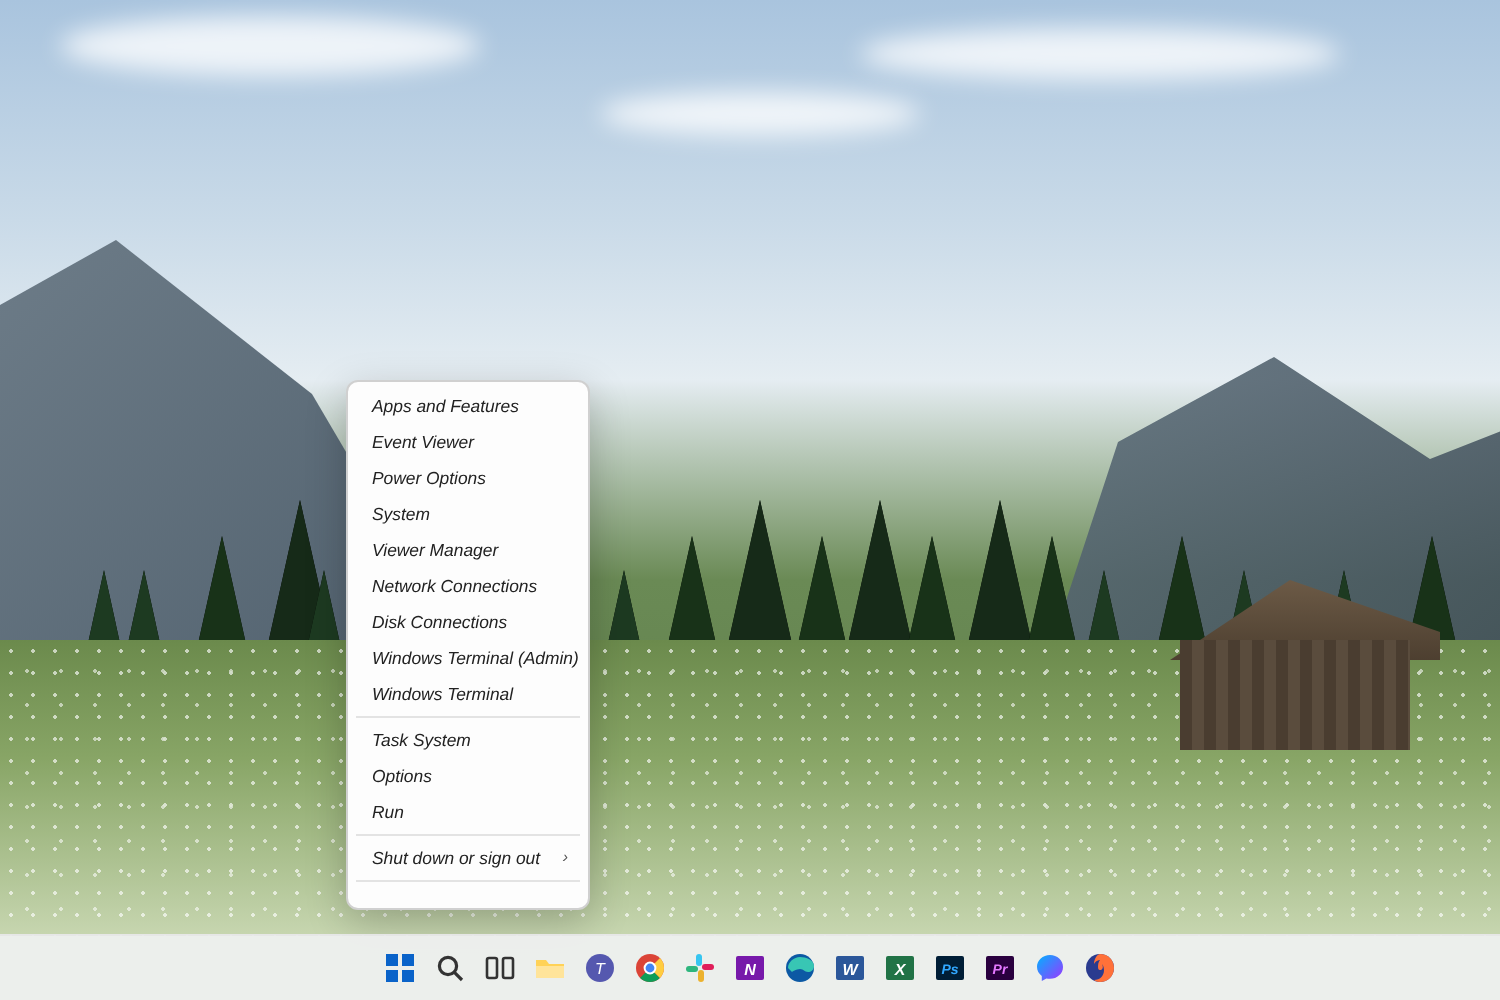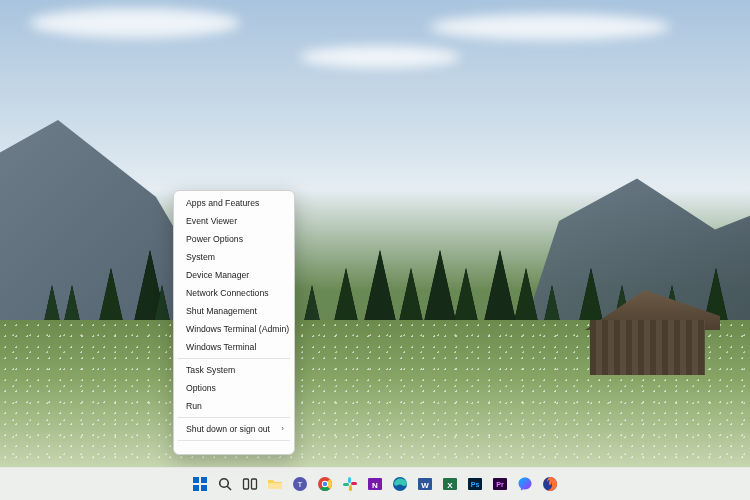--- a/index.html
+++ b/index.html
@@ -1,16 +1,16 @@
 <!DOCTYPE html>
 <html><head>
 <meta charset="utf-8">
 <style>
   html,body{margin:0;padding:0;width:750px;height:500px;overflow:hidden;font-family:"Segoe UI",Arial,sans-serif;}
-  .desktop{position:relative;width:750px;height:500px;background:linear-gradient(to bottom,#a9c4de 0%,#c9dae8 22%,#e5edf2 38%,#6a8a55 58%,#5a7a46 100%);}
+  .desktop{position:relative;width:750px;height:500px;background:linear-gradient(to bottom,#a9c4de 0%,#c9dae8 22%,#e5edf2 38%,#6a8a55 58%,#5a7a46 100%);font-style:italic;}
   
   .cloud{position:absolute;background:rgba(255,255,255,.78);border-radius:50%;filter:blur(6px);}
   .c1{width:210px;height:30px;left:30px;top:8px}
   .c2{width:240px;height:26px;left:430px;top:14px}
   .c3{width:160px;height:22px;left:300px;top:46px}
   
   .mountain{position:absolute;left:-40px;top:120px;width:280px;height:220px;background:linear-gradient(135deg,#6f7e8a 0%,#50606d 100%);clip-path:polygon(0 100%,0 25%,35% 0,70% 35%,100% 100%);filter:blur(.3px);}
   .mountain2{position:absolute;left:520px;top:170px;width:260px;height:170px;background:linear-gradient(135deg,#5d6e7a,#3f4d58);clip-path:polygon(0 100%,15% 30%,45% 5%,75% 35%,100% 20%,100% 100%);opacity:.9}
   
   .trees{position:absolute;left:0;right:0;top:170px;height:170px;pointer-events:none}
@@ -78,27 +78,27 @@
       <div class="item">
         <span>Event Viewer</span>
       </div>
       <div class="item">
         <span>Power Options</span>
       </div>
       <div class="item">
         <span>System</span>
       </div>
       <div class="item">
-        <span>Device Manager</span>
+        <span>Viewer Manager</span>
       </div>
       <div class="item">
         <span>Network Connections</span>
       </div>
       <div class="item">
-        <span>Shut Management</span>
+        <span>Disk Connections</span>
       </div>
       <div class="item">
         <span>Windows Terminal (Admin)</span>
       </div>
       <div class="item">
         <span>Windows Terminal</span>
       </div>
       <hr>
       <div class="item">
         <span>Task System</span>

